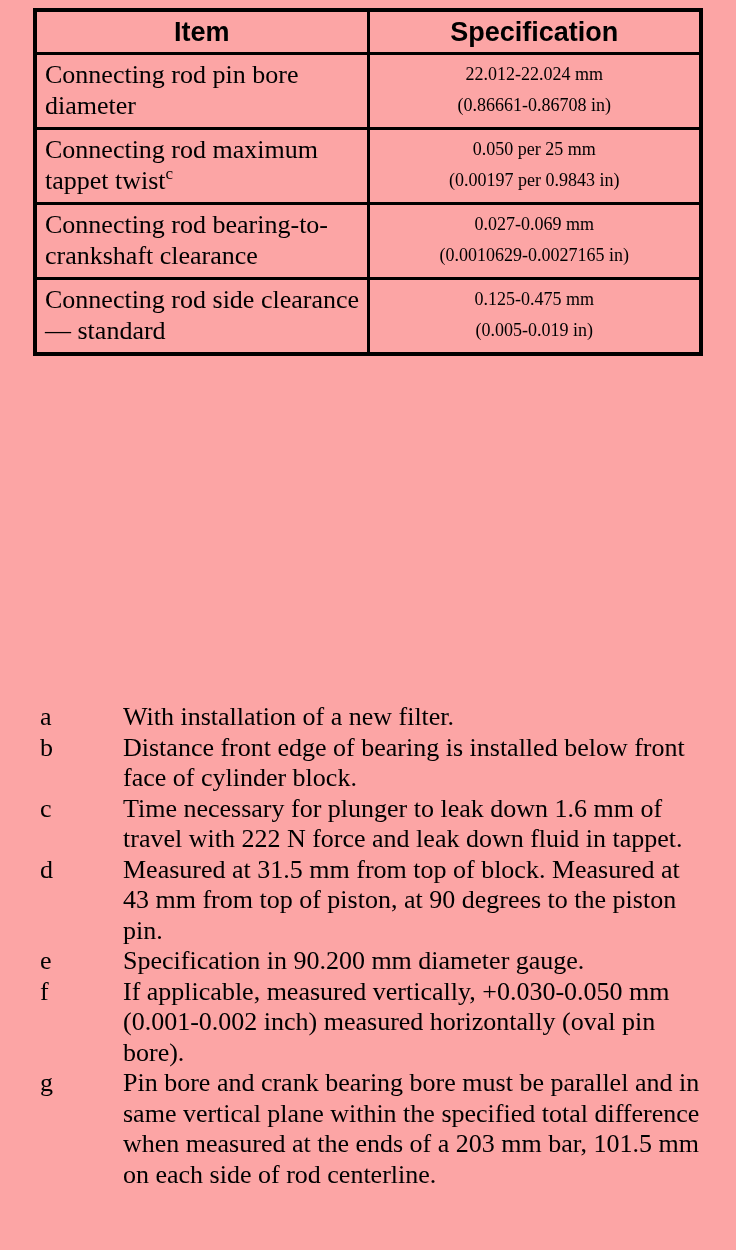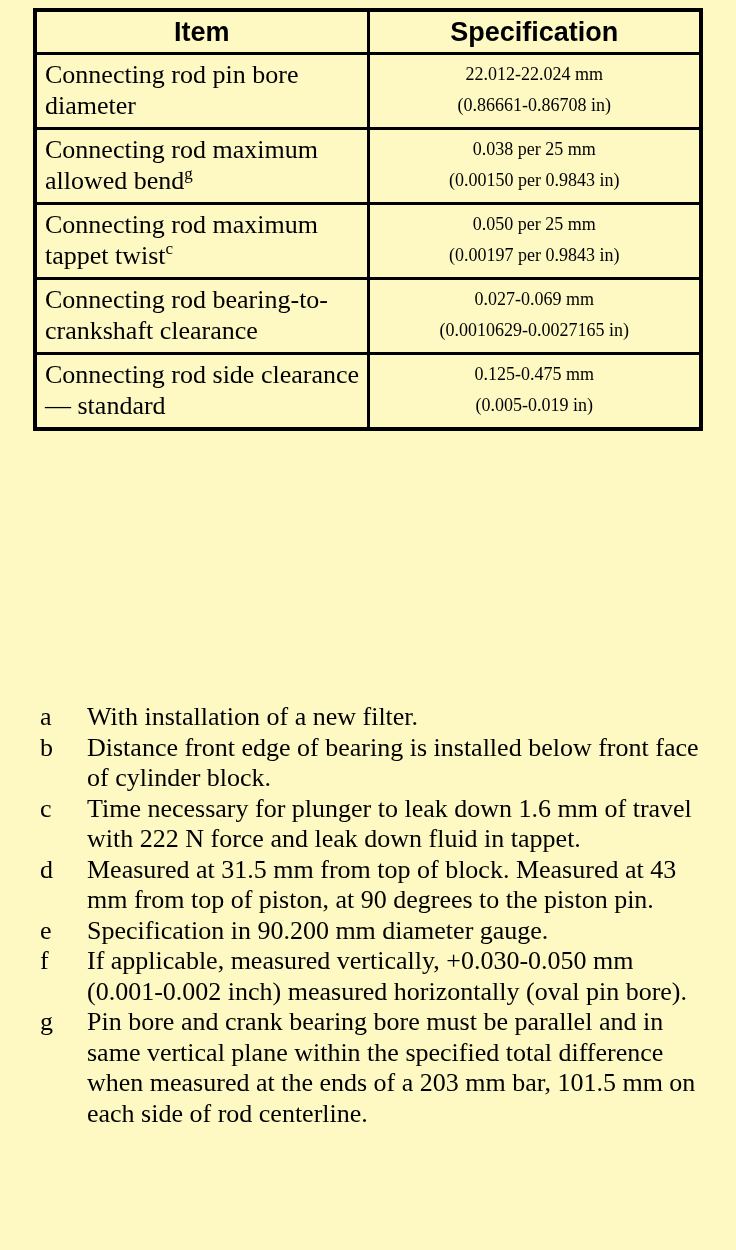--- a/index.html
+++ b/index.html
@@ -2,21 +2,21 @@
 <html><head>
 <meta charset="utf-8">
 <style>
   * { box-sizing: border-box; }
   html, body { margin: 0; padding: 0; }
   body {
     width: 736px; height: 1250px;
     background: #ffffff; color: #000000;
     font-family: "Liberation Serif", serif;
   }
-  .page { position: relative; width: 736px; height: 1250px; background: #fef9c3; overflow: hidden; }
+  .page { position: relative; width: 736px; height: 1250px; background: #fca5a5; overflow: hidden; }
 
   table.spec-table {
     position: absolute; left: 33px; top: 8px;
     width: 666px; border-collapse: collapse; table-layout: fixed;
     border: 4px solid #000;
   }
   .spec-table th, .spec-table td { border: 3px solid #000; vertical-align: middle; }
   .spec-table th {
     font-family: "Liberation Sans", sans-serif;
     font-weight: bold; font-size: 27px; text-align: center;
@@ -36,21 +36,21 @@
 
   .footnotes {
     position: absolute; left: 40px; top: 702px; width: 672px;
   }
   .footnote {
     display: grid; grid-template-columns: 47px 1fr;
     font-size: 26px; line-height: 30.5px;
     margin: 0;
   }
   .footnote .fn-letter { text-align: left; }
-  .footnote .fn-text { text-align: left; }
+  .footnote .fn-text { text-align: left; margin-left: 36px; }
 </style>
 </head>
 <body>
 
 <div class="page">
 
   <table class="spec-table">
     <colgroup>
         <col class="c1">
         <col class="c2">
@@ -60,27 +60,20 @@
         <th>Item</th>
         <th>Specification</th>
       </tr>
     </thead>
     <tbody>
       <tr>
         <td class="item-cell"><span>Connecting rod pin bore diameter</span><sup></sup></td>
         <td class="spec-cell">
             <div>22.012-22.024 mm</div>
             <div>(0.86661-0.86708 in)</div>
-          </td>
-      </tr>
-      <tr>
-        <td class="item-cell"><span>Connecting rod maximum allowed bend</span><sup>g</sup></td>
-        <td class="spec-cell">
-            <div>0.038 per 25 mm</div>
-            <div>(0.00150 per 0.9843 in)</div>
           </td>
       </tr>
       <tr>
         <td class="item-cell"><span>Connecting rod maximum tappet twist</span><sup>c</sup></td>
         <td class="spec-cell">
             <div>0.050 per 25 mm</div>
             <div>(0.00197 per 0.9843 in)</div>
           </td>
       </tr>
       <tr>

